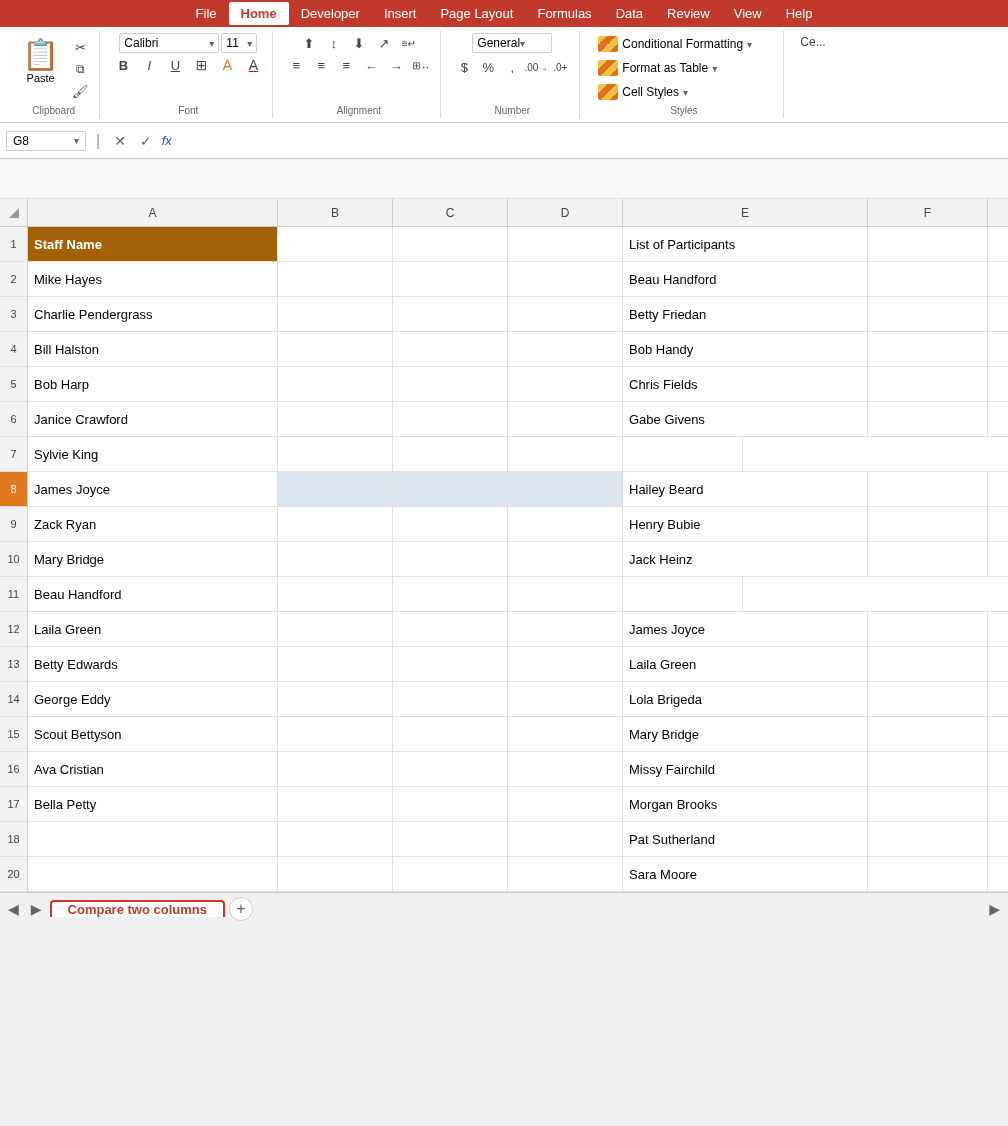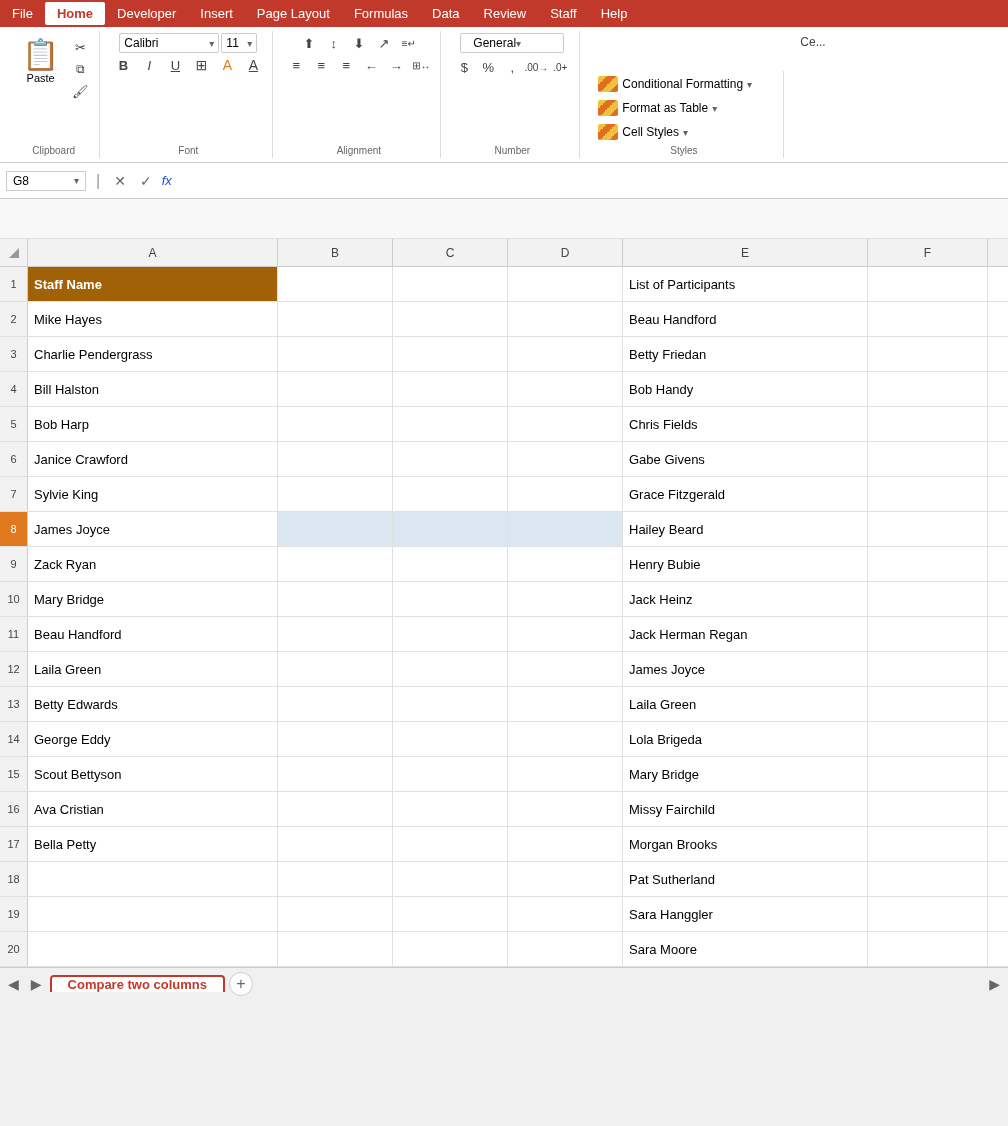--- a/index.html
+++ b/index.html
@@ -4,20 +4,21 @@
   <style>
     * { box-sizing: border-box; margin: 0; padding: 0; }
     body { font-family: 'Segoe UI', Arial, sans-serif; font-size: 12px; background: #f0f0f0; overflow: hidden; width: 1008px; height: 1126px; }
 
     
     .menu-bar {
       background: #c0392b;
       display: flex;
       align-items: center;
       padding: 2px 0;
+      justify-content: center;
     }
     .menu-item {
       color: white;
       padding: 4px 12px;
       font-size: 13px;
       cursor: pointer;
       border-radius: 2px;
     }
     .menu-item.active {
       background: white;
@@ -275,23 +276,23 @@
       font-size: 16px;
       background: white;
     }
     .tab-spacer { flex: 1; }
     .tab-scroll { color: #666; font-size: 14px; cursor: pointer; padding: 2px 4px; }
 
     
     .num-fmt-box {
       border: 1px solid #ccc;
       border-radius: 2px;
-      padding: 2px 12px;
+      padding: 2px 4px;
       font-size: 12px;
-      width: 104px;
+      width: 80px;
       display: flex;
       align-items: center;
       justify-content: flex-start;
       cursor: pointer;
       background: white;
     }
 
     .caret { font-size: 10px; color: #666; }
 
     
@@ -306,21 +307,21 @@
 
 <div class="menu-bar">
   <div class="menu-item">File</div>
   <div class="menu-item active">Home</div>
   <div class="menu-item">Developer</div>
   <div class="menu-item">Insert</div>
   <div class="menu-item">Page Layout</div>
   <div class="menu-item">Formulas</div>
   <div class="menu-item">Data</div>
   <div class="menu-item">Review</div>
-  <div class="menu-item">Staff</div>
+  <div class="menu-item">View</div>
   <div class="menu-item">Help</div>
 </div>
 
 <div class="ribbon-content">
 
   <div class="ribbon-group">
     <div style="display:flex; gap:4px; flex:1; align-items:flex-start;">
       <div class="paste-btn">
         <span style="font-size:30px; color:#555;">📋</span>
         <span style="font-size:11px;">Paste</span>
@@ -391,21 +392,21 @@
     <div class="ribbon-row" style="gap:2px; margin-top:2px;">
       <div class="small-btn" style="font-size:13px;">$</div>
       <div class="small-btn" style="font-size:13px;">%</div>
       <div class="small-btn" style="font-size:13px;">,</div>
       <div class="small-btn" style="font-size:10px;">.00→</div>
       <div class="small-btn" style="font-size:10px;">.0+</div>
     </div>
     <span class="ribbon-group-label">Number</span>
   </div>
 
-  <div class="ribbon-group" style="min-width: 200px; margin-top: 40px;">
+  <div class="ribbon-group" style="min-width: 200px;">
     <div style="display:flex; flex-direction:column; gap:2px; width:100%;">
       <div class="styles-btn">
         <div class="styles-icon"></div>
         <span>Conditional Formatting</span>
         <span class="caret">▾</span>
       </div>
       <div class="styles-btn">
         <div class="styles-icon"></div>
         <span>Format as Table</span>
         <span class="caret">▾</span>
@@ -510,21 +511,20 @@
         <div class="cell col-d"></div>
         <div class="cell col-e">Gabe Givens</div>
         <div class="cell col-f"></div>
       </div>
       <div class="grid-row">
         <div class="row-num">7</div>
         <div class="cell col-a">Sylvie King</div>
         <div class="cell col-b"></div>
         <div class="cell col-c"></div>
         <div class="cell col-d"></div>
-        <div class="cell col-e">Grace Fitzgerald</div>
         <div class="cell col-f"></div>
       </div>
       <div class="grid-row">
         <div class="row-num" style="background: rgb(224, 120, 32); color: white;">8</div>
         <div class="cell col-a">James Joyce</div>
         <div class="cell col-b" style="background: rgb(220, 230, 241);"></div>
         <div class="cell col-c" style="background: rgb(220, 230, 241);"></div>
         <div class="cell col-d" style="background: rgb(220, 230, 241);"></div>
         <div class="cell col-e">Hailey Beard</div>
         <div class="cell col-f"></div>
@@ -546,21 +546,20 @@
         <div class="cell col-d"></div>
         <div class="cell col-e">Jack Heinz</div>
         <div class="cell col-f"></div>
       </div>
       <div class="grid-row">
         <div class="row-num">11</div>
         <div class="cell col-a">Beau Handford</div>
         <div class="cell col-b"></div>
         <div class="cell col-c"></div>
         <div class="cell col-d"></div>
-        <div class="cell col-e">Jack Herman Regan</div>
         <div class="cell col-f"></div>
       </div>
       <div class="grid-row">
         <div class="row-num">12</div>
         <div class="cell col-a">Laila Green</div>
         <div class="cell col-b"></div>
         <div class="cell col-c"></div>
         <div class="cell col-d"></div>
         <div class="cell col-e">James Joyce</div>
         <div class="cell col-f"></div>
@@ -610,29 +609,20 @@
         <div class="cell col-e">Morgan Brooks</div>
         <div class="cell col-f"></div>
       </div>
       <div class="grid-row">
         <div class="row-num">18</div>
         <div class="cell col-a"></div>
         <div class="cell col-b"></div>
         <div class="cell col-c"></div>
         <div class="cell col-d"></div>
         <div class="cell col-e">Pat Sutherland</div>
-        <div class="cell col-f"></div>
-      </div>
-      <div class="grid-row">
-        <div class="row-num">19</div>
-        <div class="cell col-a"></div>
-        <div class="cell col-b"></div>
-        <div class="cell col-c"></div>
-        <div class="cell col-d"></div>
-        <div class="cell col-e">Sara Hanggler</div>
         <div class="cell col-f"></div>
       </div>
       <div class="grid-row">
         <div class="row-num">20</div>
         <div class="cell col-a"></div>
         <div class="cell col-b"></div>
         <div class="cell col-c"></div>
         <div class="cell col-d"></div>
         <div class="cell col-e">Sara Moore</div>
         <div class="cell col-f"></div>

